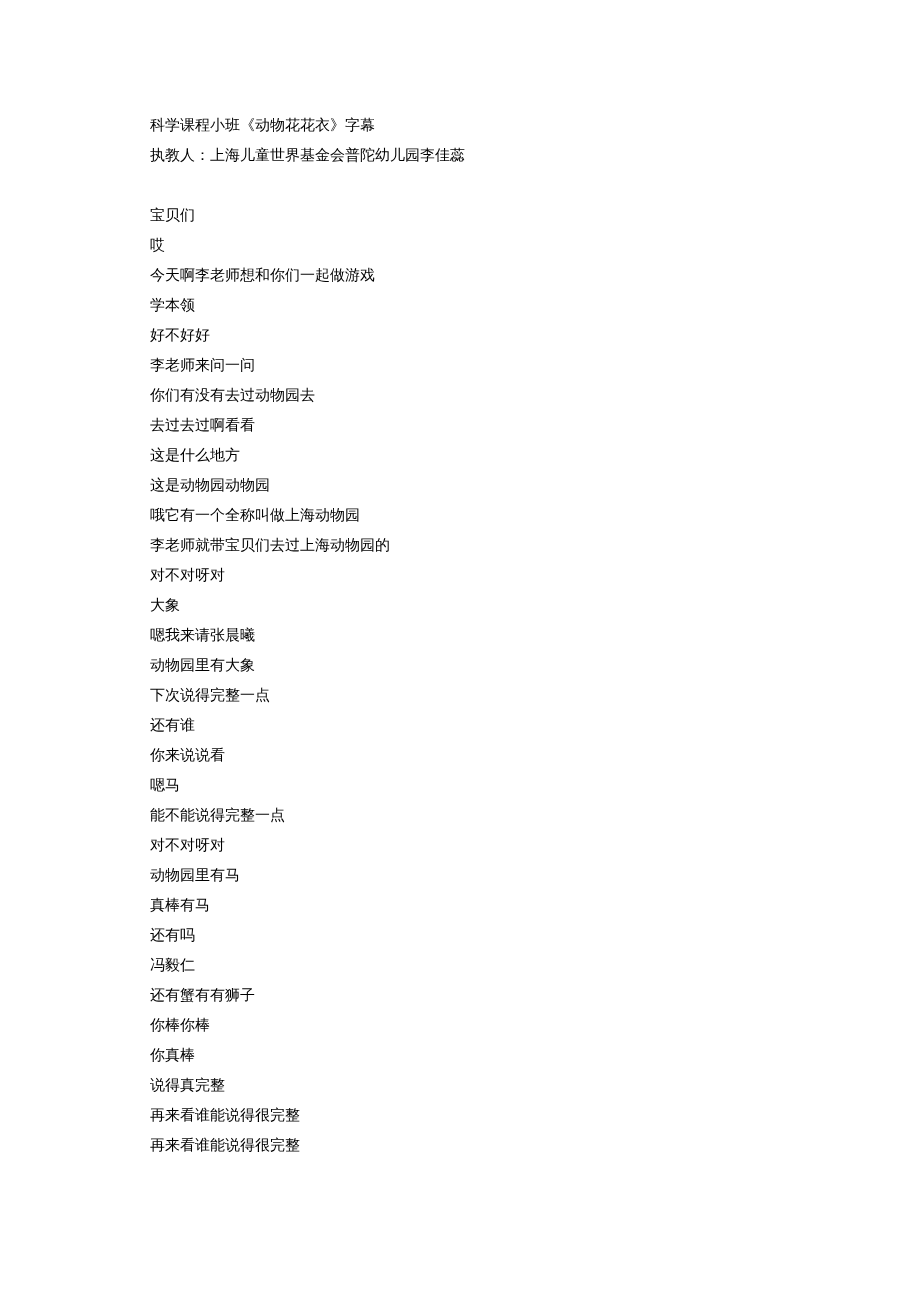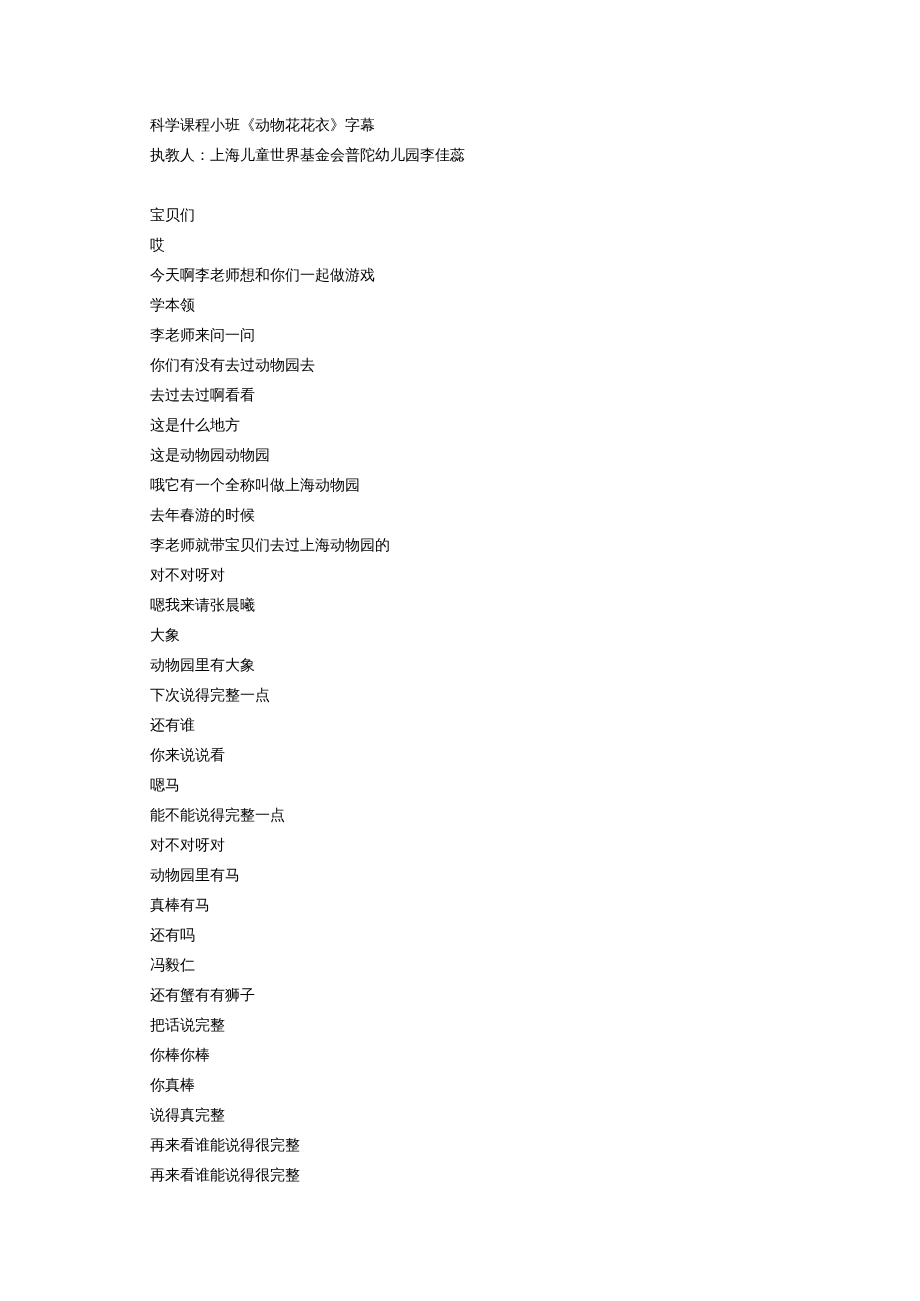--- a/index.html
+++ b/index.html
@@ -27,43 +27,42 @@
 
 <div class="page">
   <div class="line">科学课程小班《动物花花衣》字幕</div>
   <div class="line">执教人：上海儿童世界基金会普陀幼儿园李佳蕊</div>
   <div class="blank"></div>
   <div id="transcript">
       <div class="line">宝贝们</div>
       <div class="line">哎</div>
       <div class="line">今天啊李老师想和你们一起做游戏</div>
       <div class="line">学本领</div>
+      <div class="line">好不好好</div>
       <div class="line">李老师来问一问</div>
       <div class="line">你们有没有去过动物园去</div>
       <div class="line">去过去过啊看看</div>
       <div class="line">这是什么地方</div>
       <div class="line">这是动物园动物园</div>
       <div class="line">哦它有一个全称叫做上海动物园</div>
-      <div class="line">去年春游的时候</div>
       <div class="line">李老师就带宝贝们去过上海动物园的</div>
       <div class="line">对不对呀对</div>
+      <div class="line">大象</div>
       <div class="line">嗯我来请张晨曦</div>
-      <div class="line">大象</div>
       <div class="line">动物园里有大象</div>
       <div class="line">下次说得完整一点</div>
       <div class="line">还有谁</div>
       <div class="line">你来说说看</div>
       <div class="line">嗯马</div>
       <div class="line">能不能说得完整一点</div>
       <div class="line">对不对呀对</div>
       <div class="line">动物园里有马</div>
       <div class="line">真棒有马</div>
       <div class="line">还有吗</div>
       <div class="line">冯毅仁</div>
       <div class="line">还有蟹有有狮子</div>
-      <div class="line">把话说完整</div>
       <div class="line">你棒你棒</div>
       <div class="line">你真棒</div>
       <div class="line">说得真完整</div>
       <div class="line">再来看谁能说得很完整</div>
       <div class="line">再来看谁能说得很完整</div>
     </div>
 </div>
 
 </body></html>

